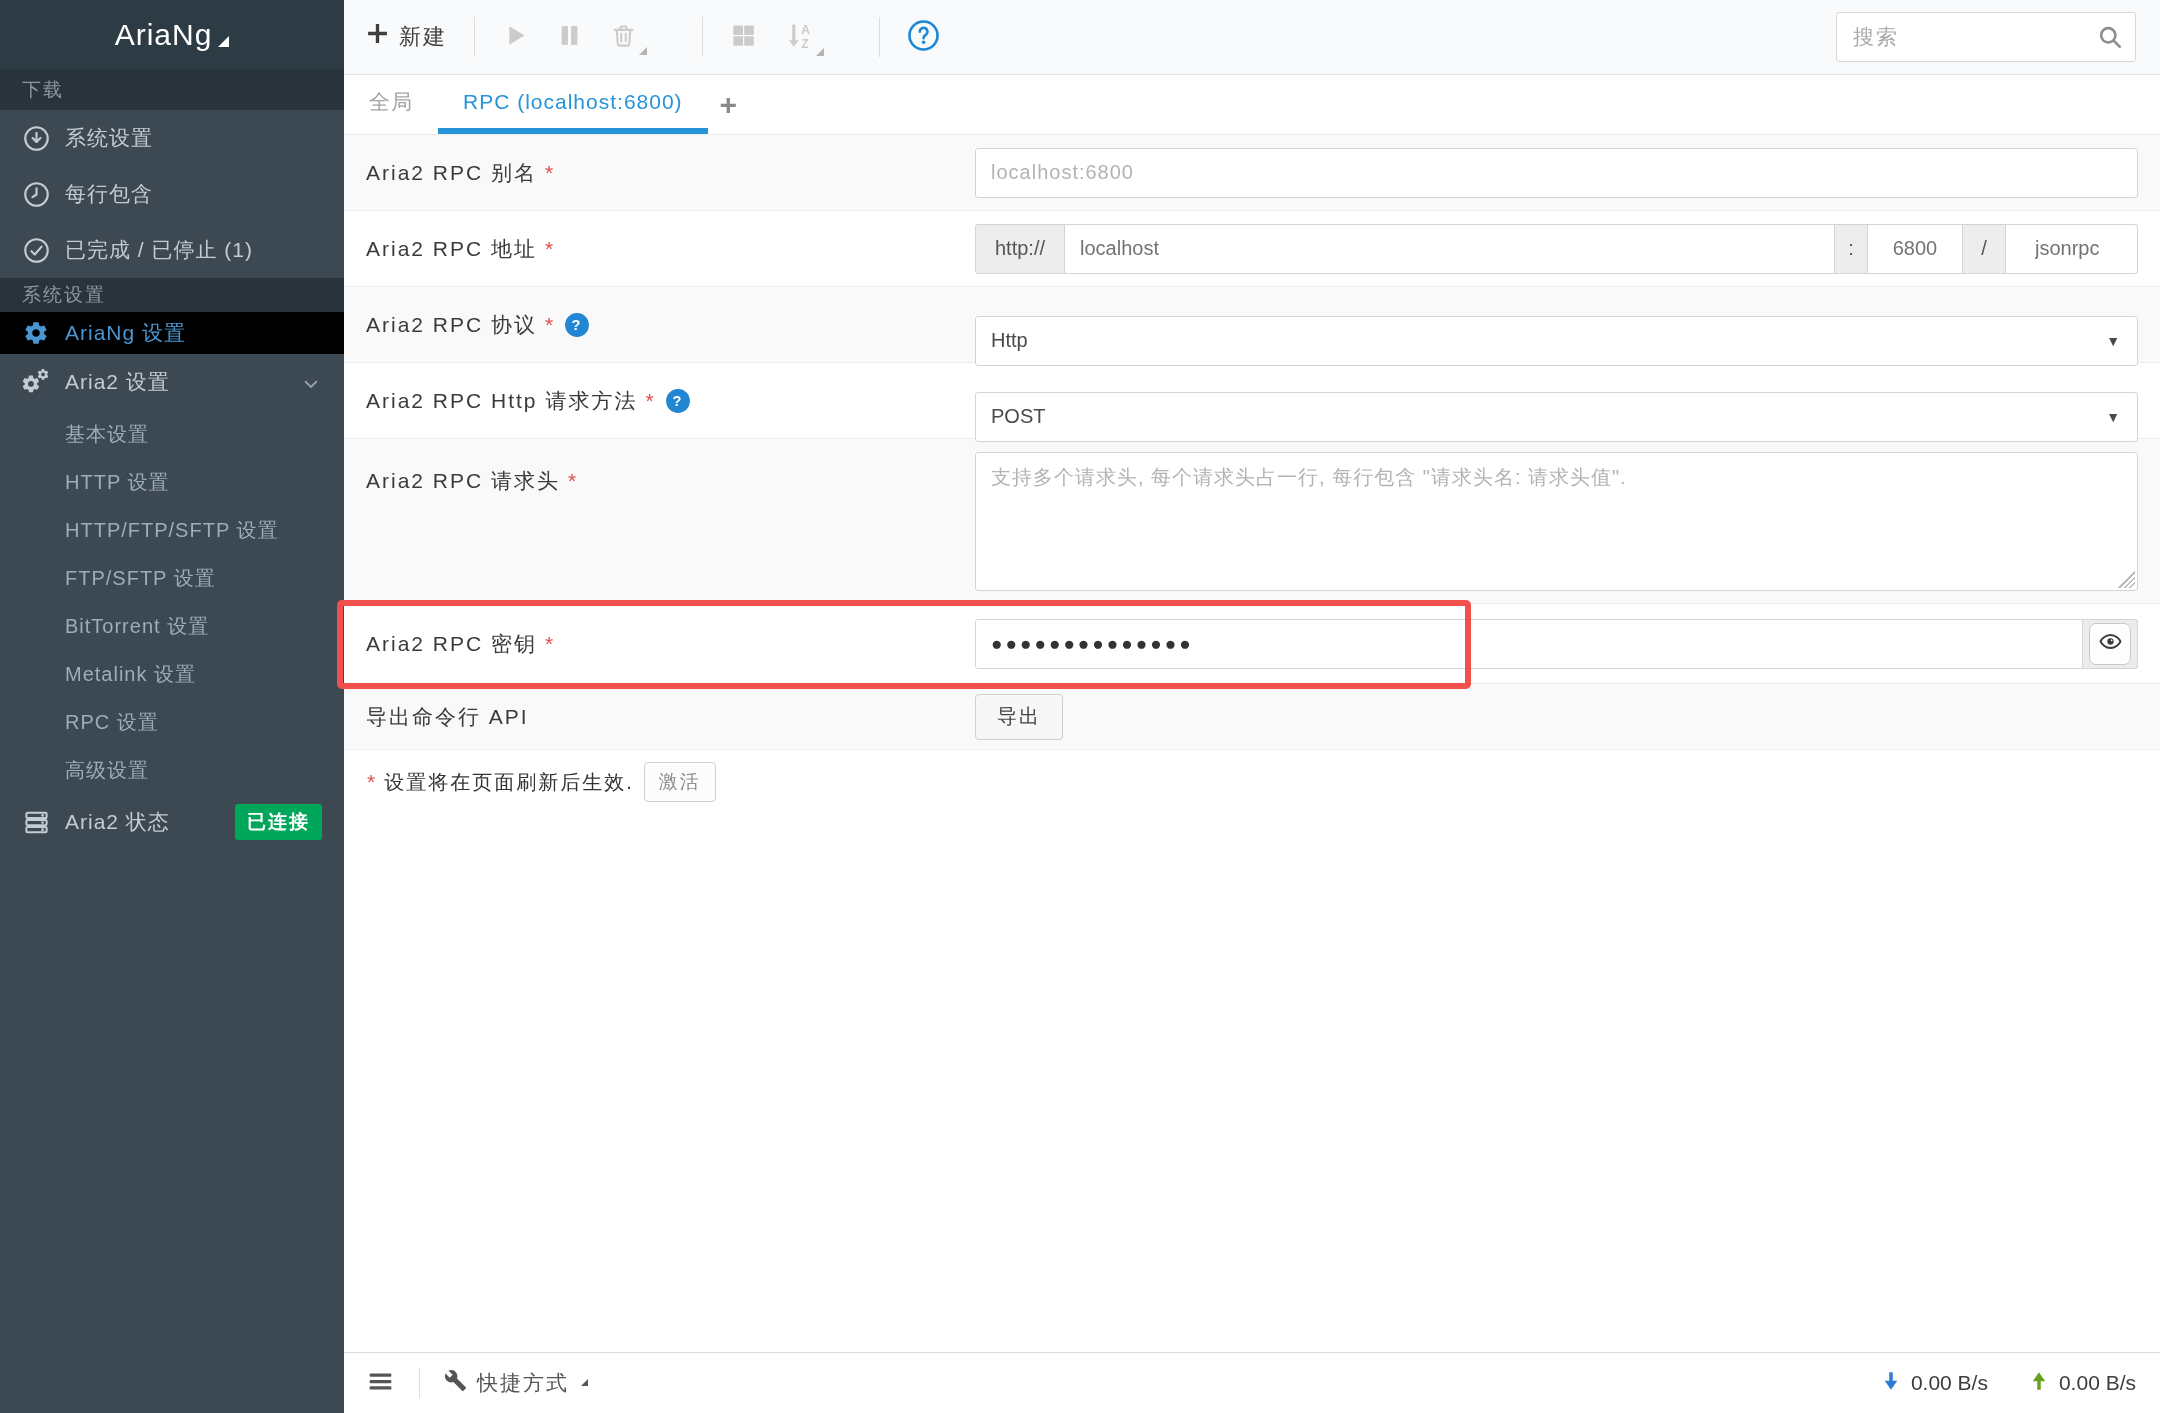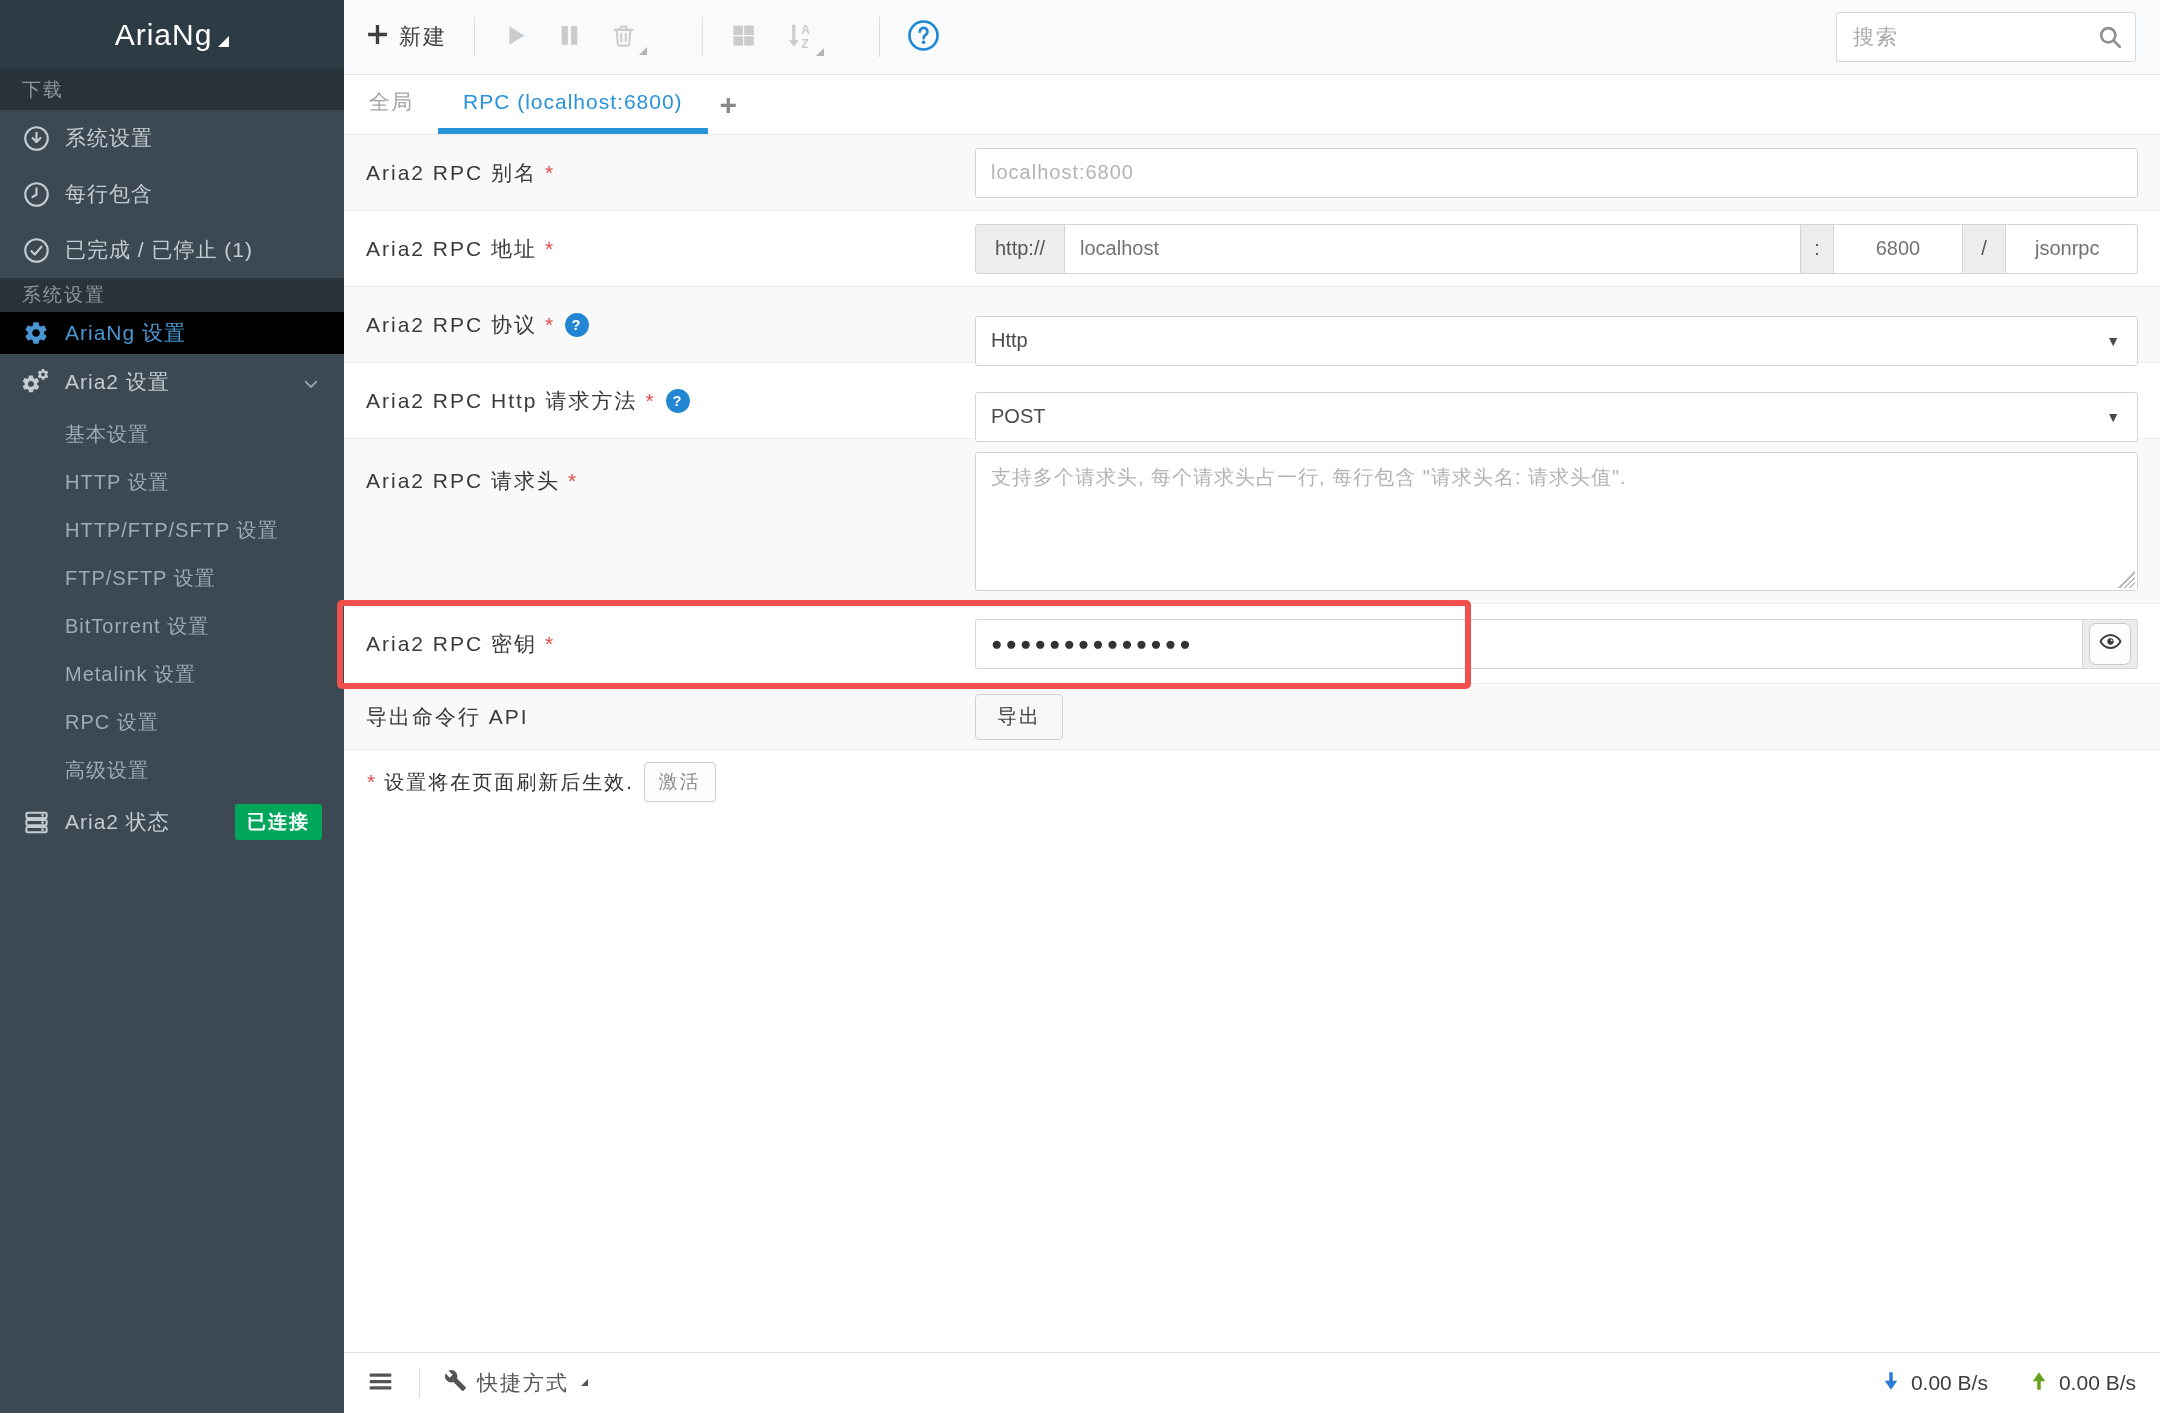--- a/index.html
+++ b/index.html
@@ -19,21 +19,21 @@
   .nav-item.active { background:#000000; color:#4a96d2; height:42px; }
   .nav-subitem { height:48px; display:flex; align-items:center; padding:0 22px 0 65px; color:#9fadb8; font-size:20px; letter-spacing:1px; cursor:pointer; }
   .chevron { position:absolute; right:24px; top:50%; margin-top:-8px; }
   .badge { position:absolute; right:22px; top:50%; transform:translateY(-50%); background:#00a65a; color:#fff; font-size:19px; font-weight:bold; padding:5px 12px; border-radius:3px; letter-spacing:2px; }
 
   
   .main { flex:1; display:flex; flex-direction:column; min-width:0; }
 
   
   .toolbar { height:75px; background:#f9fafb; border-bottom:1px solid #e4e4e4; display:flex; align-items:center; padding:0 24px 0 22px; flex:none; }
-  .tool-new { display:flex; align-items:center; gap:10px; color:#3f3f3f; font-size:22px; letter-spacing:2px; cursor:pointer; }
+  .tool-new { display:flex; align-items:flex-start; gap:10px; color:#3f3f3f; font-size:22px; letter-spacing:2px; cursor:pointer; }
   .tool-sep { width:1px; height:40px; background:#ddd; margin:0 27px; }
   .tool-btn { display:flex; align-items:flex-end; margin-right:28px; cursor:pointer; }
   .tool-btn:last-of-type { margin-right:0; }
   .corner-caret { width:0; height:0; border-left:8px solid transparent; border-bottom:8px solid #b4b4b4; margin-left:2px; margin-bottom:-2px; }
   .search-wrap { margin-left:auto; position:relative; }
   .search-input { width:300px; height:50px; border:1px solid #d6d6d6; border-radius:3px; background:#fff; font-size:21px; padding:0 52px 0 16px; color:#555; outline:none; font-family:inherit; letter-spacing:2px; }
   .search-input::placeholder { color:#a9a9a9; }
   .search-icon { position:absolute; right:13px; top:12px; pointer-events:none; }
 
   
@@ -58,21 +58,21 @@
   .url-group { display:flex; width:100%; }
   .url-group > * { border:1px solid #d4d4d4; border-left:none; height:50px; }
   .url-group > *:first-child { border-left:1px solid #d4d4d4; border-radius:3px 0 0 3px; }
   .url-group > *:last-child { border-radius:0 3px 3px 0; }
   .addon { background:#ededed; color:#555; font-size:20px; display:flex; align-items:center; justify-content:center; flex:none; }
   .addon.proto { padding:0 19px; }
   .addon.colon { width:33px; }
   .addon.slash { width:43px; }
   .seg-input { border-left:none; font-size:20px; color:#737373; padding:0 15px; outline:none; font-family:inherit; background:#fff; min-width:0; }
   .seg-host { flex:1; }
-  .seg-port { width:129px; flex:none; text-align:center; padding:0 6px; }
+  .seg-port { width:95px; flex:none; text-align:center; padding:0 6px; }
   .seg-path { width:132px; flex:none;padding-left:29px; }
 
   .select-box { position:relative; width:100%; height:50px; border:1px solid #d4d4d4; border-radius:3px; background:#fff; display:flex; align-items:center; padding:0 48px 0 15px; font-size:20px; color:#4a4a4a; cursor:pointer;margin-top:32px; }
   .select-caret { position:absolute; right:17px; top:50%; transform:translateY(-50%); font-size:14px; color:#4a4a4a; }
 
   .frow-ta { align-items:flex-start; }
   .frow-ta .frow-label { padding-top:28px; }
   .ta-wrap { position:relative; width:100%; margin:13px 0; }
   textarea.headers-ta { width:100%; height:139px; border:1px solid #d4d4d4; border-radius:3px; resize:none; font-size:20px; font-family:inherit; padding:11px 15px; color:#4a4a4a; outline:none; display:block; }
   .ta-grip { position:absolute; right:3px; bottom:3px; width:17px; height:17px; background:

